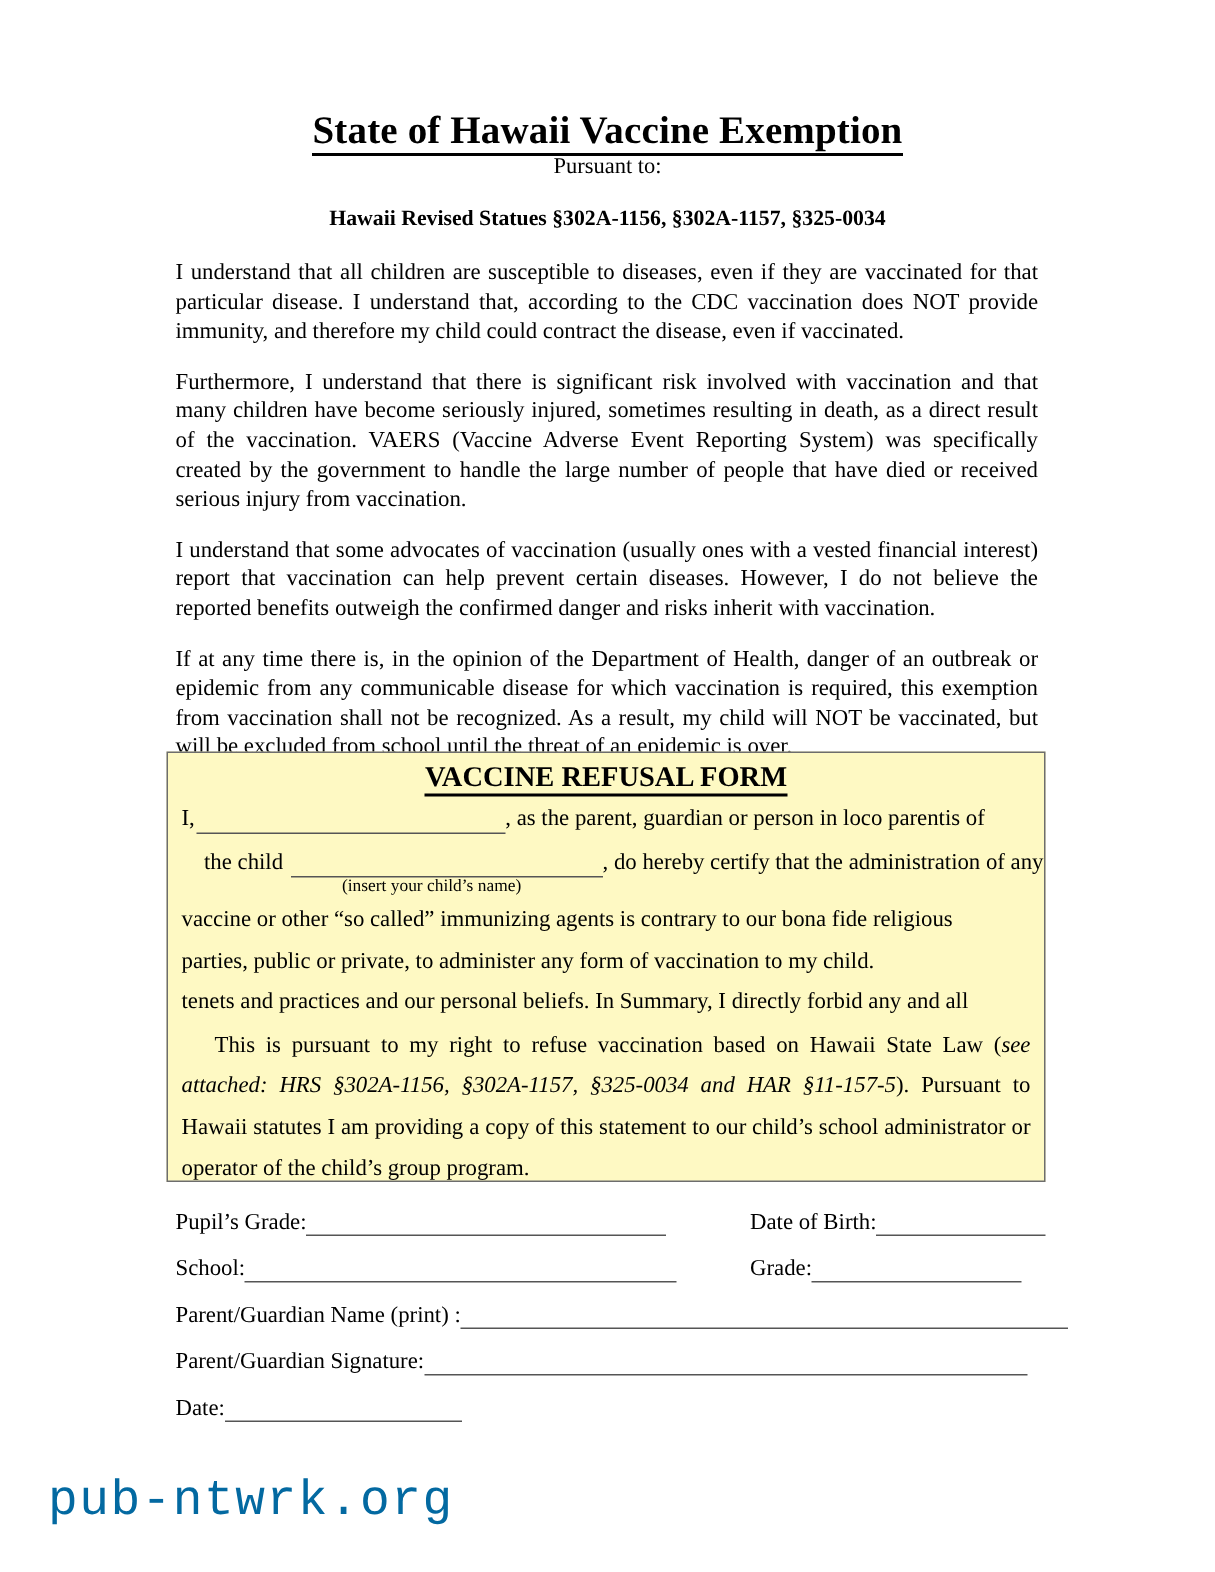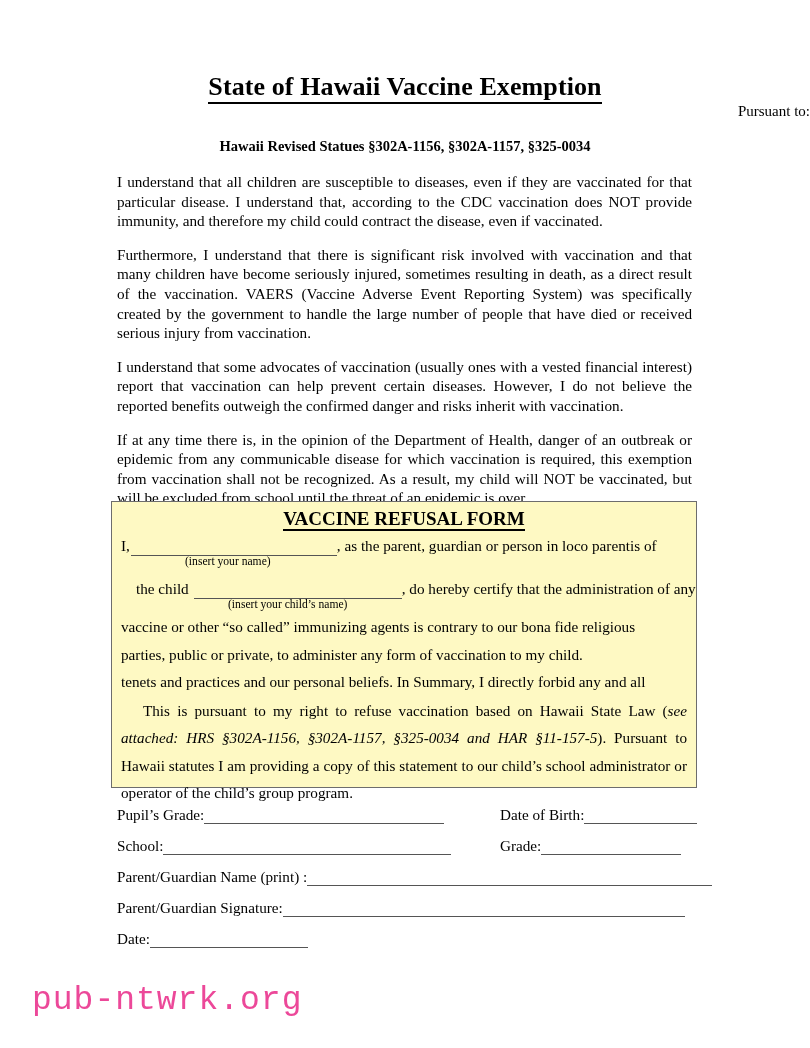--- a/index.html
+++ b/index.html
@@ -35,21 +35,21 @@
   }
   .doc-title span {
     border-bottom: 2.5px solid #000;
     padding-bottom: 1px;
   }
   .pursuant {
     position: absolute;
     left: 0;
     right: 0;
     top: 103px;
-    text-align: right;
+    text-align: center;
     font-size: 15px;
   }
   .rule-line {
     position: absolute;
     left: 0;
     right: 0;
     text-align: center;
     font-size: 14.5px;
     font-weight: bold;
   }
@@ -164,21 +164,21 @@
   .u-pgsig  { width: 402px; }
   .u-date   { width: 158px; }
 
   
   .watermark {
     position: absolute;
     left: 32px;
     top: 982px;
     font-family: "Liberation Mono", "DejaVu Sans Mono", monospace;
     font-size: 33px;
-    color: #ec4899;
+    color: #0369a1;
     letter-spacing: 1px;
     white-space: nowrap;
   }
 </style>
 </head>
 <body>
 
 <div class="page">
 
   <div class="doc-title">
@@ -196,23 +196,20 @@
 
   <div class="refusal-box">
     <div class="box-title">
       <span>VACCINE REFUSAL FORM</span>
     </div>
 
     <div class="box-inner">
 
       <div class="fill-row r1">
         <span>I,</span><span class="blank name"></span><span>, as the parent, guardian or person in loco parentis of</span>
-      </div>
-      <div class="hint h1">
-        <span>(insert your name)</span>
       </div>
 
       <div class="fill-row r2">
         <span>the child</span><span class="blank child"></span><span>, do hereby certify that the administration of any</span>
       </div>
       <div class="hint h2">
         <span>(insert your child’s name)</span>
       </div>
 
       <p class="box-para">vaccine or other “so called” immunizing agents is contrary to our bona fide religious</p>

